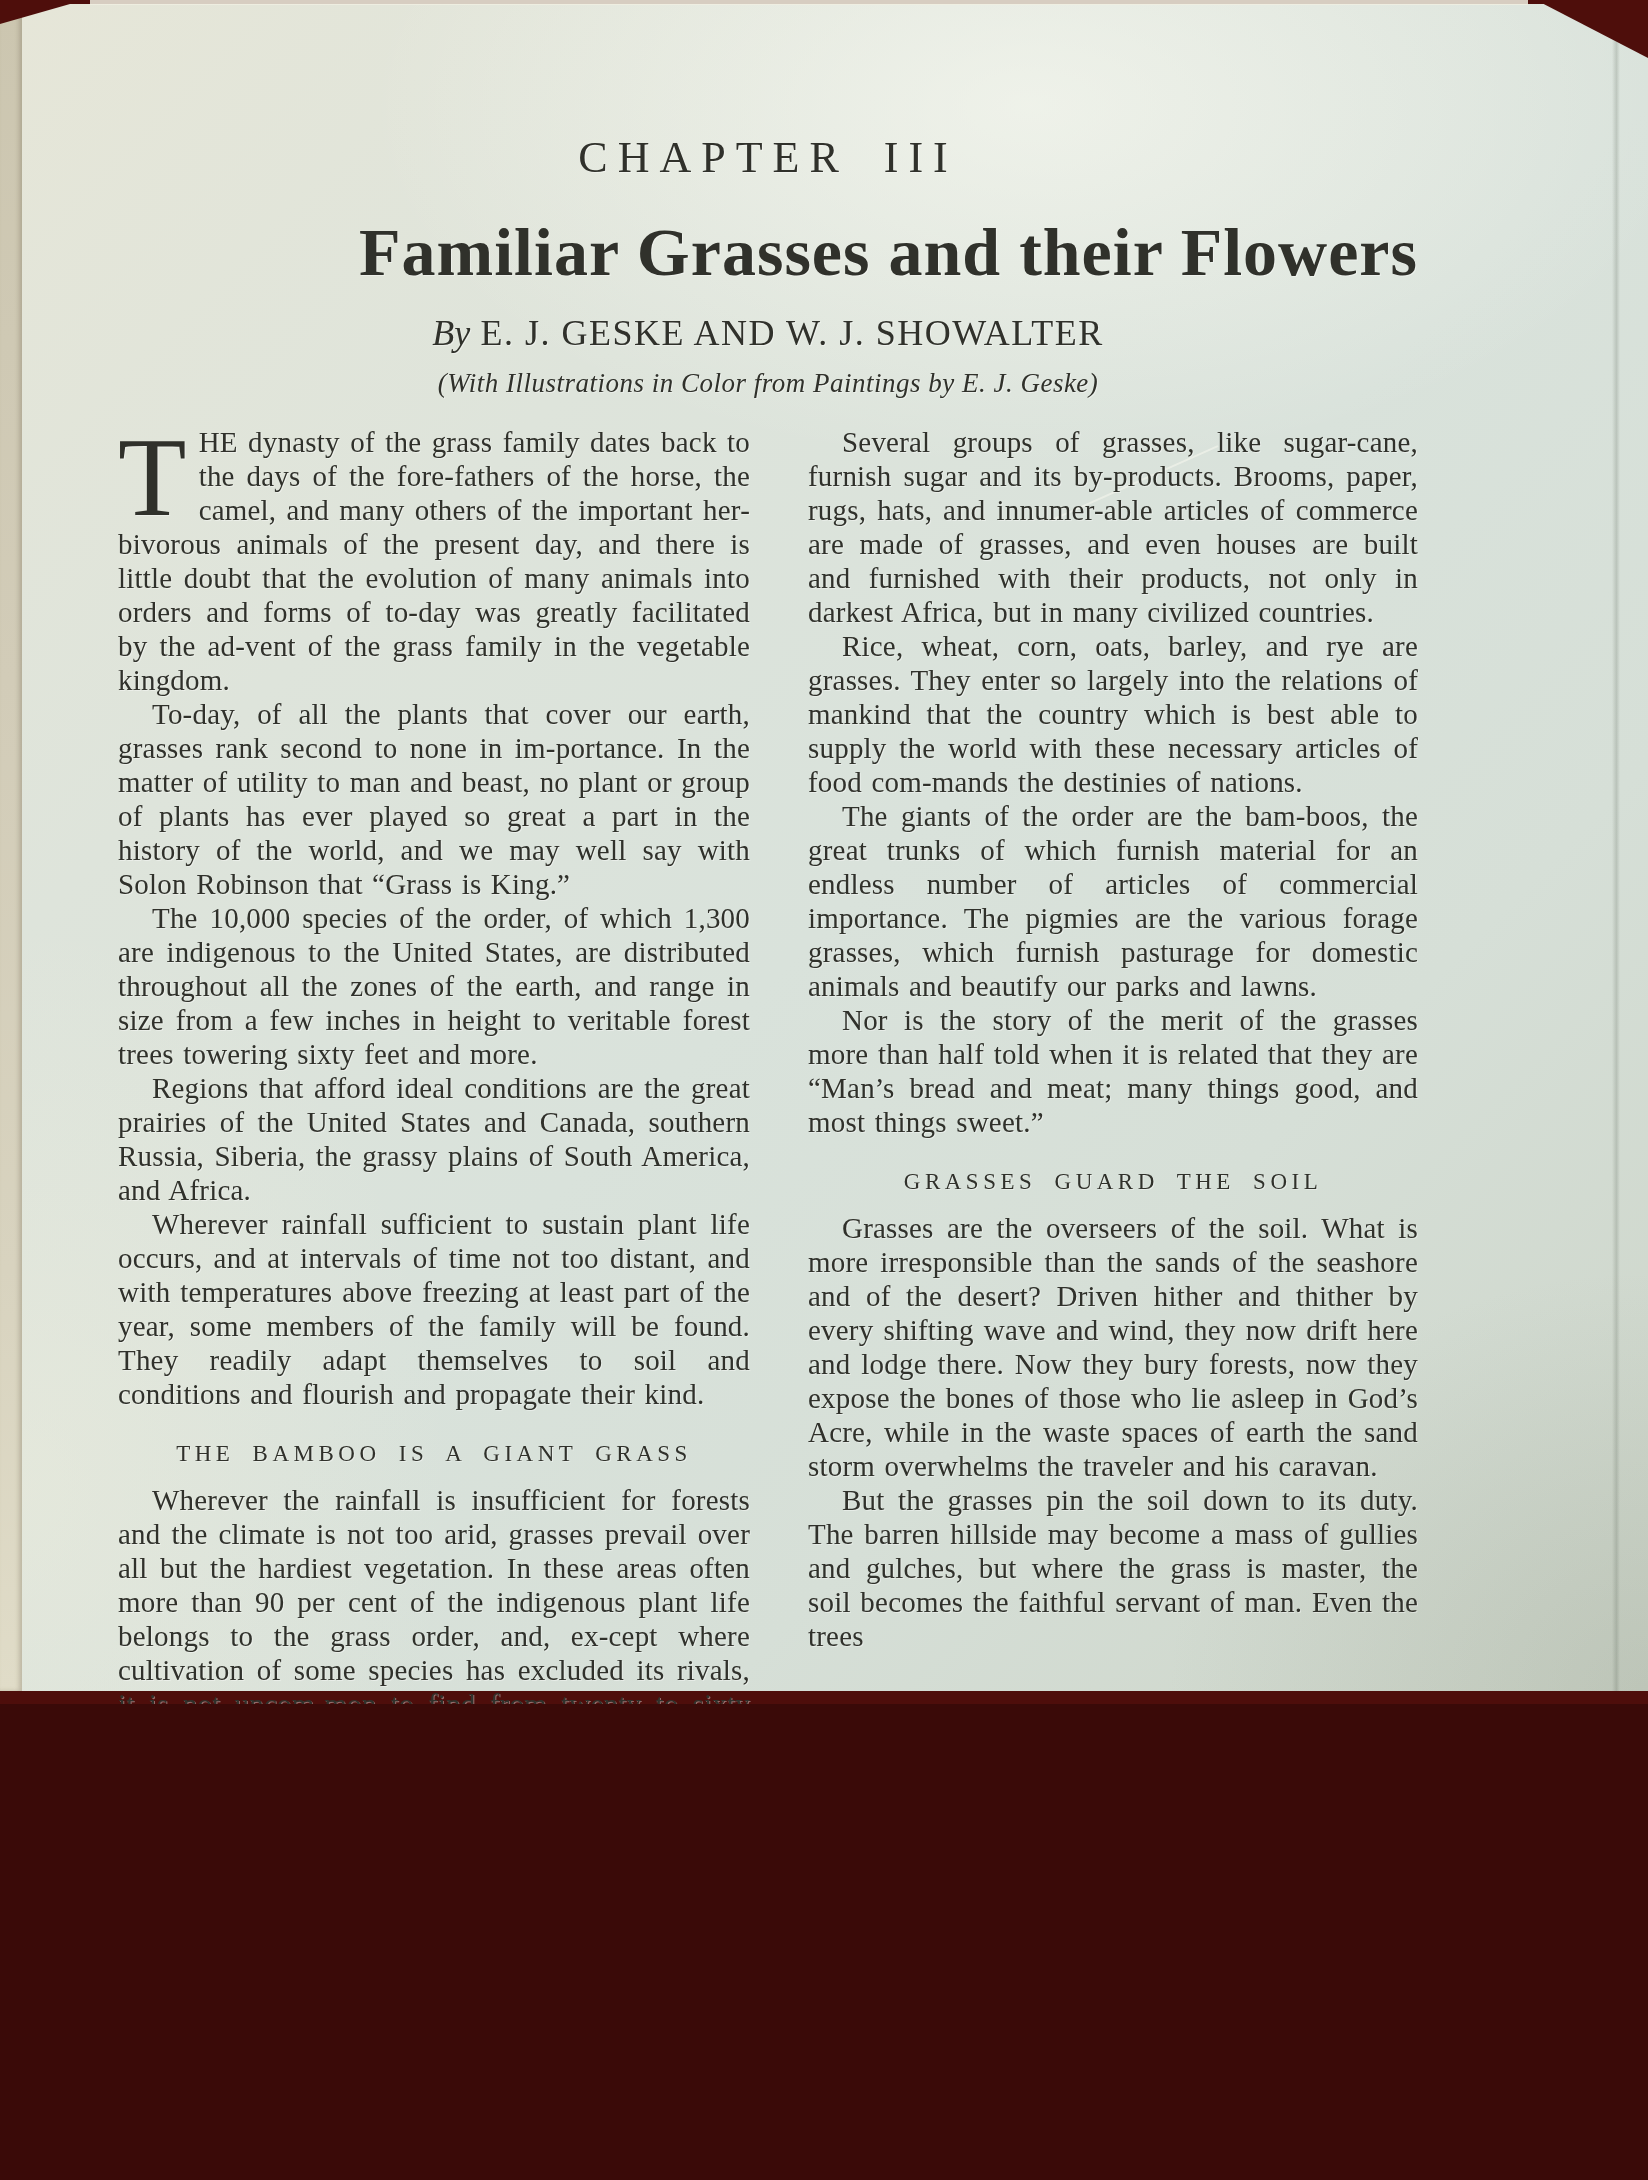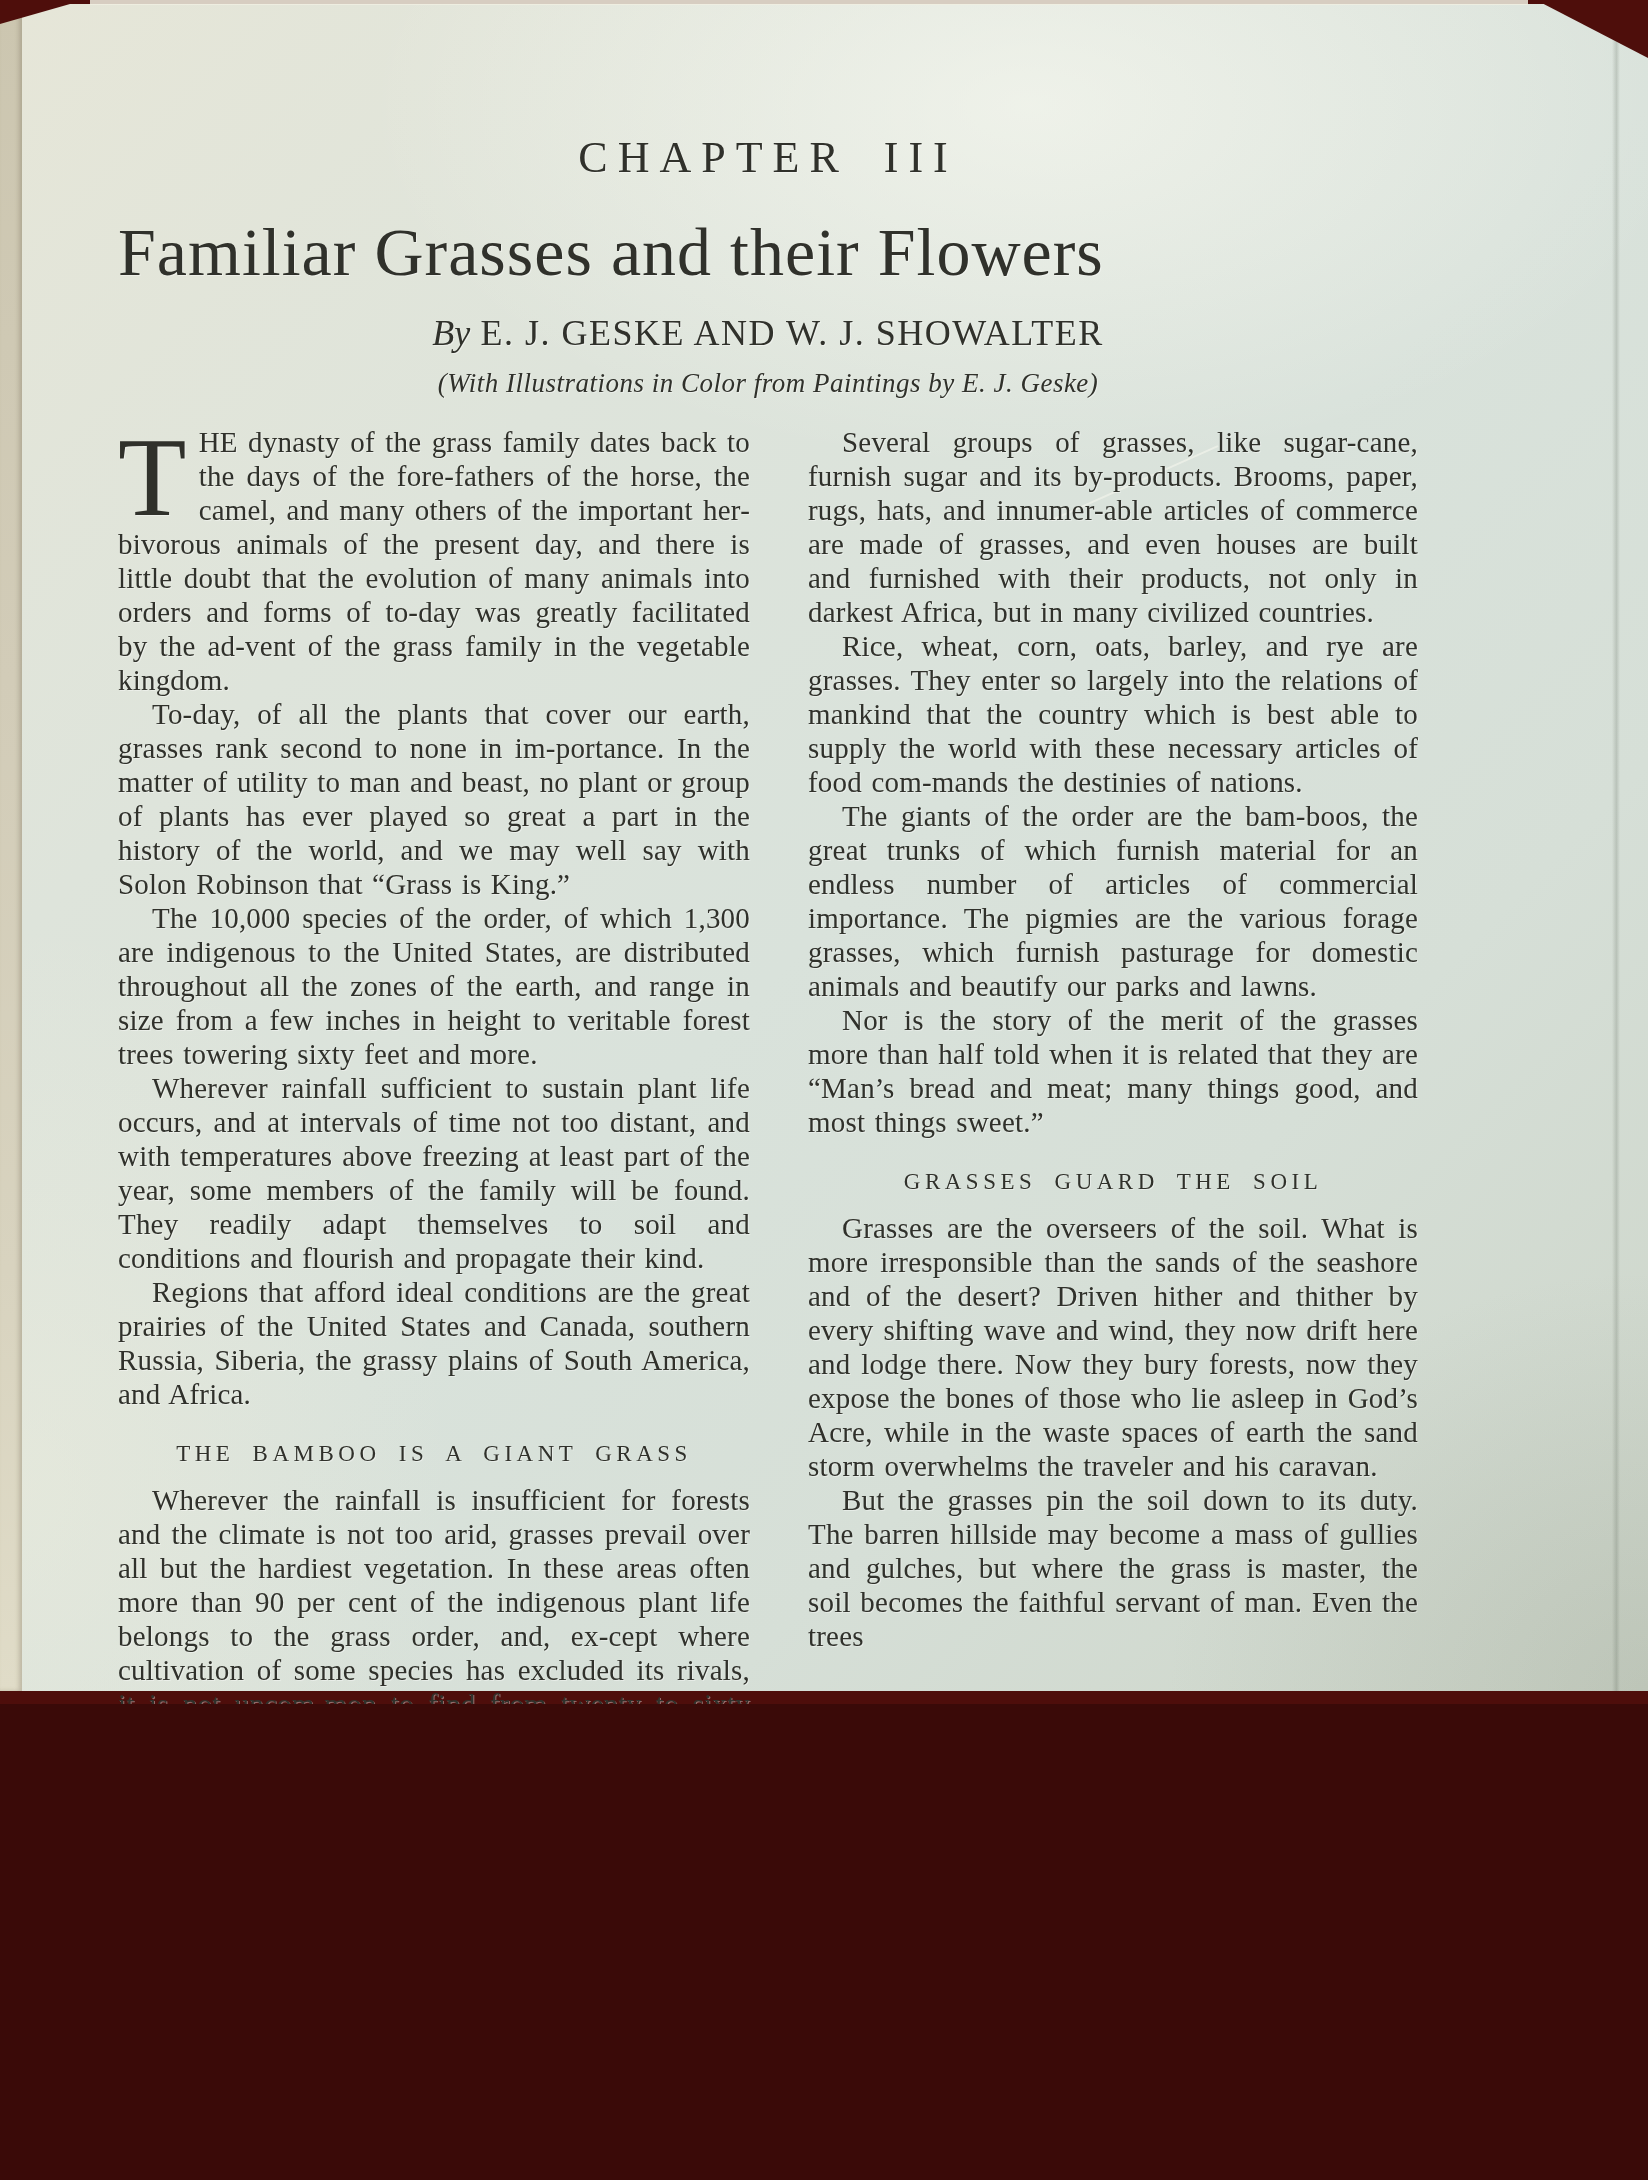--- a/index.html
+++ b/index.html
@@ -54,22 +54,22 @@
     text-shadow:1px 1px 0 rgba(255,255,255,.4);
   }
   .chapter{
     margin:128px 0 0;
     text-align:center;
     font-size:44px;font-weight:400;
     letter-spacing:10px;word-spacing:14px;
   }
   .title{
     margin:30px 0 0;
-    text-align:left;
-    font-size:68px;font-weight:400;
+    text-align:right;
+    font-size:68px;font-weight:700;
     letter-spacing:1px;
   }
   .byline{
     margin:20px 0 0;
     text-align:center;
     font-size:36px;letter-spacing:1.5px;
   }
   .byline .by{font-style:italic;letter-spacing:0;}
   .credit{
     margin:14px 0 0;
@@ -116,22 +116,22 @@
       <div class="byline">
         <span class="by">By</span>
         <span>E. J. GESKE AND W. J. SHOWALTER</span>
       </div>
       <div class="credit">(With Illustrations in Color from Paintings by E. J. Geske)</div>
       <div class="columns">
         <div class="col left">
             <p class="par first"><span class="dropcap">T</span>HE dynasty of the grass family dates back to the days of the fore-fathers of the horse, the camel, and many others of the important her-bivorous animals of the present day, and there is little doubt that the evolution of many animals into orders and forms of to-day was greatly facilitated by the ad-vent of the grass family in the vegetable kingdom.</p>
             <p class="par">To-day, of all the plants that cover our earth, grasses rank second to none in im-portance.  In the matter of utility to man and beast, no plant or group of plants has ever played so great a part in the history of the world, and we may well say with Solon Robinson that “Grass is King.”</p>
             <p class="par">The 10,000 species of the order, of which 1,300 are indigenous to the United States, are distributed throughout all the zones of the earth, and range in size from a few inches in height to veritable forest trees towering sixty feet and more.</p>
+            <p class="par">Regions that afford ideal conditions are the great prairies of the United States and Canada, southern Russia, Siberia, the grassy plains of South America, and Africa.</p>
             <p class="par">Wherever rainfall sufficient to sustain plant life occurs, and at intervals of time not too distant, and with temperatures above freezing at least part of the year, some members of the family will be found.  They readily adapt themselves to soil and conditions and flourish and propagate their kind.</p>
-            <p class="par">Regions that afford ideal conditions are the great prairies of the United States and Canada, southern Russia, Siberia, the grassy plains of South America, and Africa.</p>
             <h3 class="section-heading">THE BAMBOO IS A GIANT GRASS</h3>
             <p class="par">Wherever the rainfall is insufficient for forests and the climate is not too arid, grasses prevail over all but the hardiest vegetation.  In these areas often more than 90 per cent of the indigenous plant life belongs to the grass order, and, ex-cept where cultivation of some species has excluded its rivals, it is not uncom-mon to find from twenty to sixty distinct species inhabiting almost any locality.</p>
           </div>
         <div class="col right">
             <p class="par">Several groups of grasses, like sugar-cane, furnish sugar and its by-products. Brooms, paper, rugs, hats, and innumer-able articles of commerce are made of grasses, and even houses are built and furnished with their products, not only in darkest Africa, but in many civilized countries.</p>
             <p class="par">Rice, wheat, corn, oats, barley, and rye are grasses.  They enter so largely into the relations of mankind that the country which is best able to supply the world with these necessary articles of food com-mands the destinies of nations.</p>
             <p class="par">The giants of the order are the bam-boos, the great trunks of which furnish material for an endless number of articles of commercial importance.  The pigmies are the various forage grasses, which furnish pasturage for domestic animals and beautify our parks and lawns.</p>
             <p class="par">Nor is the story of the merit of the grasses more than half told when it is related that they are “Man’s bread and meat; many things good, and most things sweet.”</p>
             <h3 class="section-heading">GRASSES GUARD THE SOIL</h3>
             <p class="par">Grasses are the overseers of the soil. What is more irresponsible than the sands of the seashore and of the desert?  Driven hither and thither by every shifting wave and wind, they now drift here and lodge there.  Now they bury forests, now they expose the bones of those who lie asleep in God’s Acre, while in the waste spaces of earth the sand storm overwhelms the traveler and his caravan.</p>

